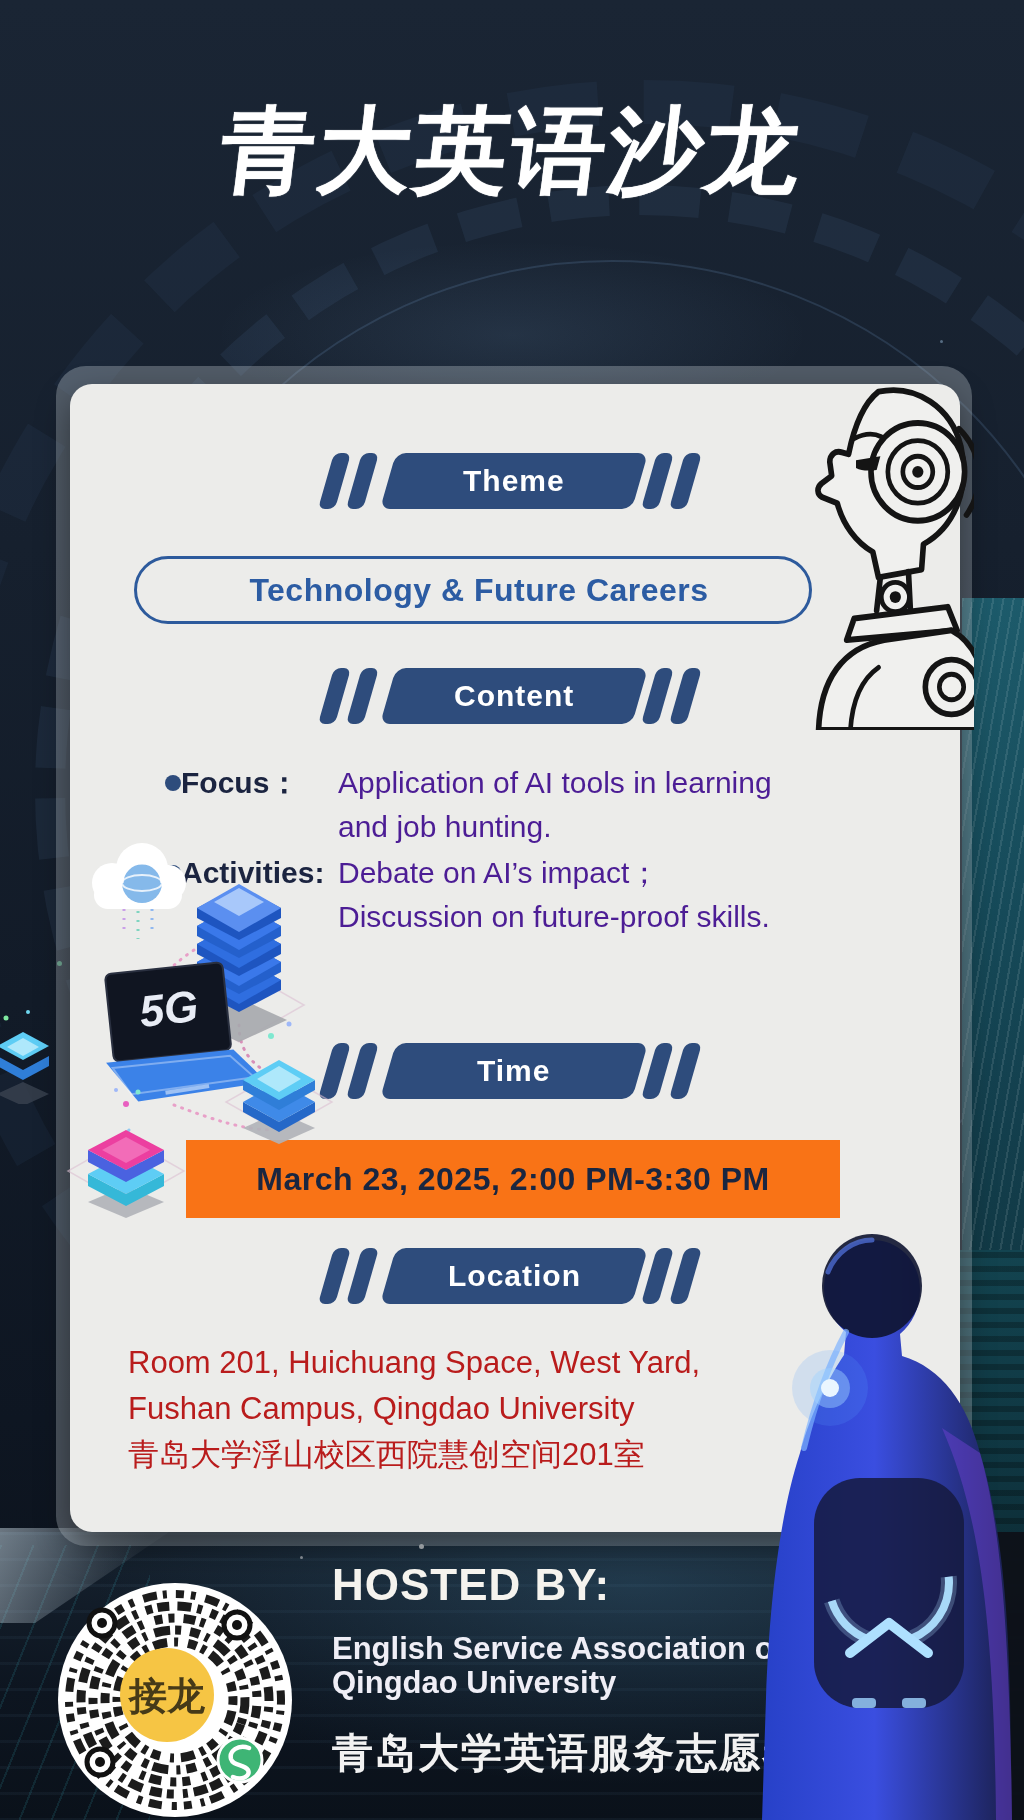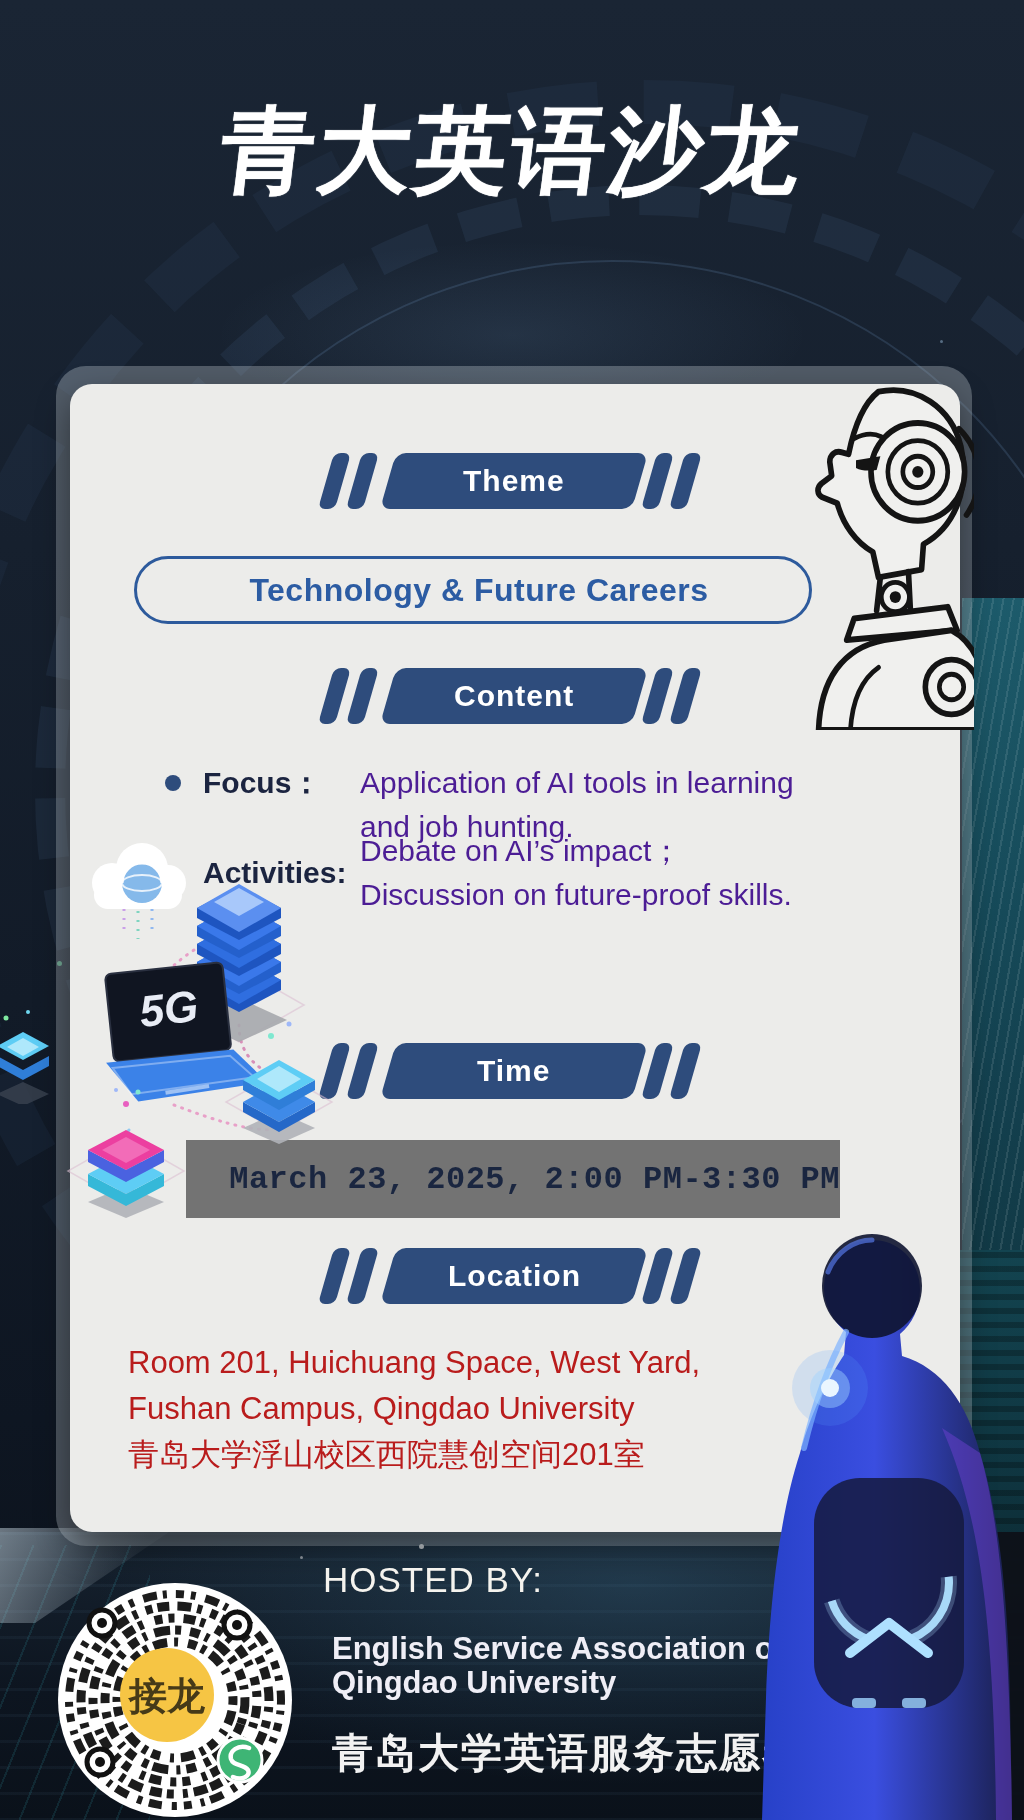--- a/index.html
+++ b/index.html
@@ -51,33 +51,33 @@
     margin:0 9px 0 6px;display:flex;align-items:center;justify-content:center;}
   .banner .bd span{transform:skewX(16deg);color:#fff;font-weight:bold;font-size:30px;letter-spacing:1px;}
   .banner .sl:last-child{margin-right:0;}
   .b-theme{top:69px;} .b-content{top:284px;} .b-time{top:659px;} .b-location{top:864px;}
   
   .pill{left:64px;top:172px;width:672px;height:62px;border:3px solid #2D5A9C;border-radius:36px;
     display:flex;align-items:center;justify-content:center;}
   .pill span{font-size:32px;font-weight:bold;color:#2C5CA3;letter-spacing:.5px;margin-left:12px;}
   
   .c-item{position:absolute;left:95px;display:flex;align-items:flex-start;}
-  .ci-1{top:377px;} .ci-2{top:445px;align-items:center;}
+  .ci-1{top:377px;} .ci-2{top:467px;}
   .dot{width:16px;height:16px;border-radius:50%;background:#2E4C7C;margin-top:14px;flex:none;}
-  .c-label{width:157px;margin-left:22px;font-weight:bold;font-size:30px;color:#1B2440;line-height:44px;flex:none;}
+  .c-label{width:157px;font-weight:bold;font-size:30px;color:#1B2440;line-height:44px;flex:none;}
   .c-lines div{font-size:30px;color:#4c1d95;line-height:44px;white-space:nowrap;}
   
-  .time-box{left:116px;top:756px;width:654px;height:78px;background:#737373;display:flex;
-    align-items:center;justify-content:flex-end;font-family:Liberation Mono, monospace;}
+  .time-box{left:116px;top:756px;width:654px;height:78px;background:#f97316;display:flex;
+    align-items:center;justify-content:center;}
   .time-box span{font-size:32px;font-weight:bold;color:#1A2640;letter-spacing:.5px;}
   
   .loc-text{left:58px;top:956px;width:680px;}
   .loc-text div{font-size:31px;color:#b91c1c;line-height:46px;white-space:nowrap;}
   
-  .hosted{left:323px;top:1560px;font-size:35px;font-weight:normal;color:#f5f3ee;letter-spacing:1px;z-index:4;}
+  .hosted{left:332px;top:1560px;font-size:44px;font-weight:bold;color:#f5f3ee;letter-spacing:1px;z-index:4;}
   .org-en{left:332px;top:1632px;font-size:31px;font-weight:bold;color:#efeef6;line-height:34px;z-index:4;}
   .org-cn{left:332px;top:1726px;font-size:41px;font-weight:bold;color:#f2f2f2;letter-spacing:2px;z-index:4;}
   
   .robot-svg{position:absolute;right:-14px;top:-6px;width:206px;height:352px;z-index:3;}
   .tech-svg{position:absolute;left:-16px;top:446px;width:280px;height:410px;z-index:3;}
   .astro-svg{left:752px;top:1228px;width:272px;height:592px;z-index:6;}
   .qr-svg{left:57px;top:1582px;width:236px;height:236px;z-index:5;}
   .edge-cube{left:-12px;top:1008px;width:70px;height:96px;z-index:1;}
 </style>
 </head>

